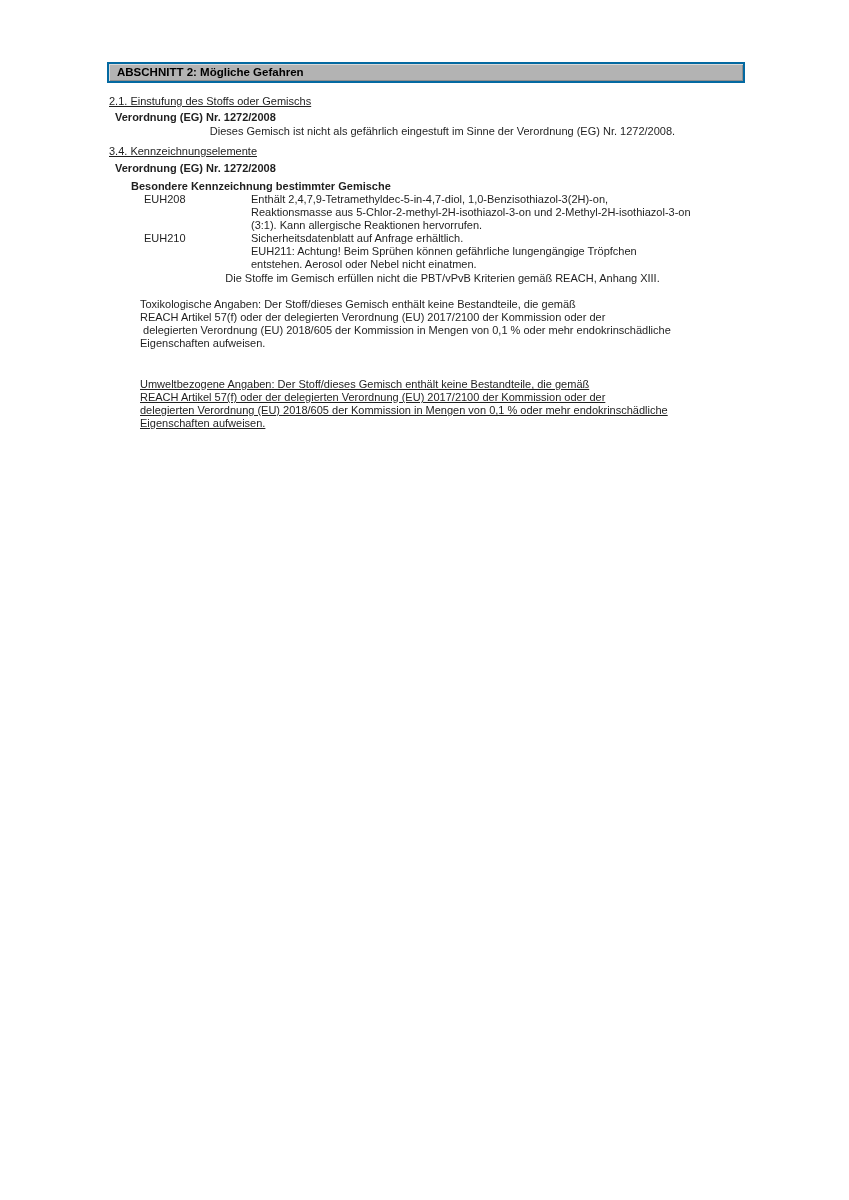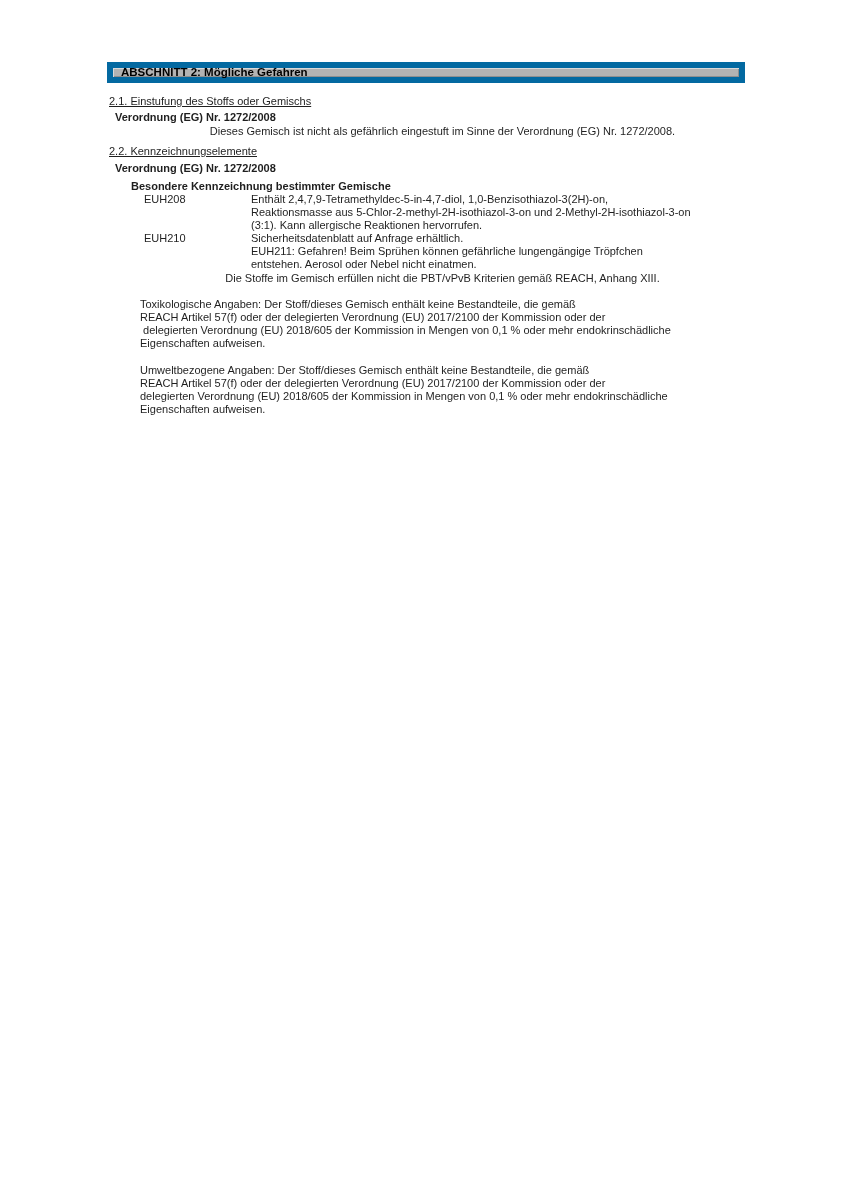--- a/index.html
+++ b/index.html
@@ -21,21 +21,21 @@
     position: absolute;
     left: 107px;
     top: 62px;
     width: 638px;
     font-size: 11px;
     line-height: 13px;
   }
   .section-bar {
     height: 21px;
     background: #b3b3b3;
-    border: 6px solid #0369a1;
+    border: 2px solid #0369a1;
     box-shadow: inset 1px 1px 0 #d9d9d9, inset -1px -1px 0 #8f8f8f;
     display: flex;
     align-items: center;
     padding-left: 8px;
     font-weight: bold;
     font-size: 11.5px;
     color: #000000;
   }
   .h-sub {
     font-weight: normal;
@@ -71,51 +71,51 @@
   }
   .euh-text {
     flex: 1 1 auto;
     white-space: pre-wrap;
   }
   .para {
     margin-left: 33px;
     white-space: pre-wrap;
   }
   .para-gap { margin-top: 13px; }
-  .para-gap2 { margin-top: 14px; }
+  .para-gap2 { margin-top: 28px; text-decoration: underline; }
   .p1 { margin-top: 1px; text-align: center; }
 </style>
 </head>
 <body>
 
 <div class="page">
   <div class="content">
 
     <div class="section-bar">
       <span>ABSCHNITT 2: Mögliche Gefahren</span>
     </div>
 
     <div class="h-sub h21">2.1. Einstufung des Stoffs oder Gemischs</div>
     <div class="reg">Verordnung (EG) Nr. 1272/2008</div>
     <div class="body-text p1">Dieses Gemisch ist nicht als gefährlich eingestuft im Sinne der Verordnung (EG) Nr. 1272/2008.</div>
 
-    <div class="h-sub h22">2.2. Kennzeichnungselemente</div>
+    <div class="h-sub h22">3.4. Kennzeichnungselemente</div>
     <div class="reg reg22">Verordnung (EG) Nr. 1272/2008</div>
     <div class="bold-sub">Besondere Kennzeichnung bestimmter Gemische</div>
 
     <div class="euh-row">
       <div class="euh-code">EUH208</div>
       <div class="euh-text">Enthält 2,4,7,9-Tetramethyldec-5-in-4,7-diol, 1,0-Benzisothiazol-3(2H)-on,
 Reaktionsmasse aus 5-Chlor-2-methyl-2H-isothiazol-3-on und 2-Methyl-2H-isothiazol-3-on
 (3:1). Kann allergische Reaktionen hervorrufen.</div>
     </div>
     <div class="euh-row">
       <div class="euh-code">EUH210</div>
       <div class="euh-text">Sicherheitsdatenblatt auf Anfrage erhältlich.
-EUH211: Gefahren! Beim Sprühen können gefährliche lungengängige Tröpfchen
+EUH211: Achtung! Beim Sprühen können gefährliche lungengängige Tröpfchen
 entstehen. Aerosol oder Nebel nicht einatmen.</div>
     </div>
 
     <div class="para p1">Die Stoffe im Gemisch erfüllen nicht die PBT/vPvB Kriterien gemäß REACH, Anhang XIII.</div>
     <div class="para para-gap">Toxikologische Angaben: Der Stoff/dieses Gemisch enthält keine Bestandteile, die gemäß
 REACH Artikel 57(f) oder der delegierten Verordnung (EU) 2017/2100 der Kommission oder der
  delegierten Verordnung (EU) 2018/605 der Kommission in Mengen von 0,1 % oder mehr endokrinschädliche
 Eigenschaften aufweisen.</div>
     <div class="para para-gap2">Umweltbezogene Angaben: Der Stoff/dieses Gemisch enthält keine Bestandteile, die gemäß
 REACH Artikel 57(f) oder der delegierten Verordnung (EU) 2017/2100 der Kommission oder der

